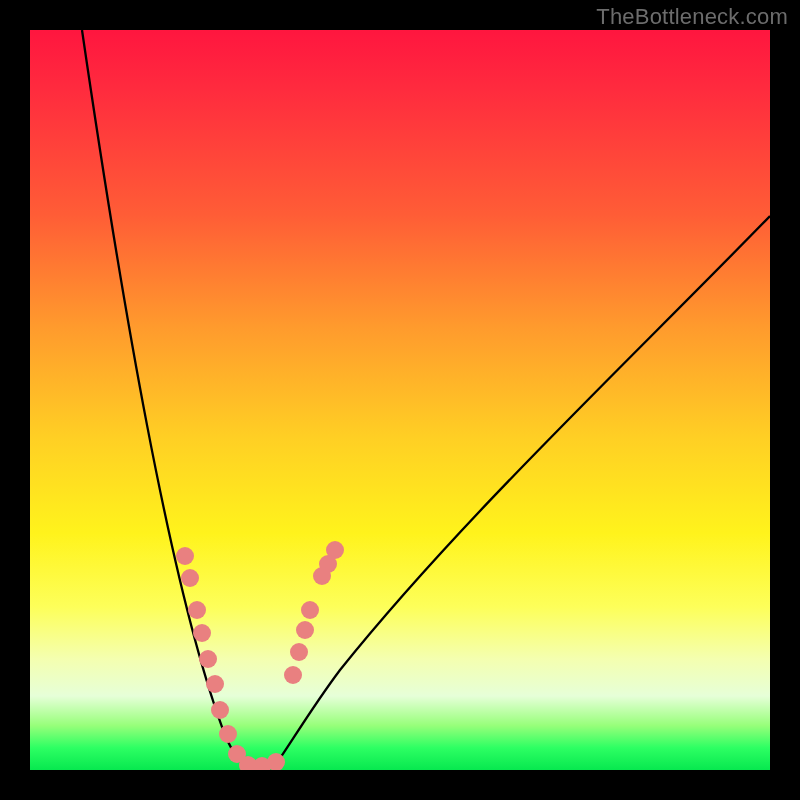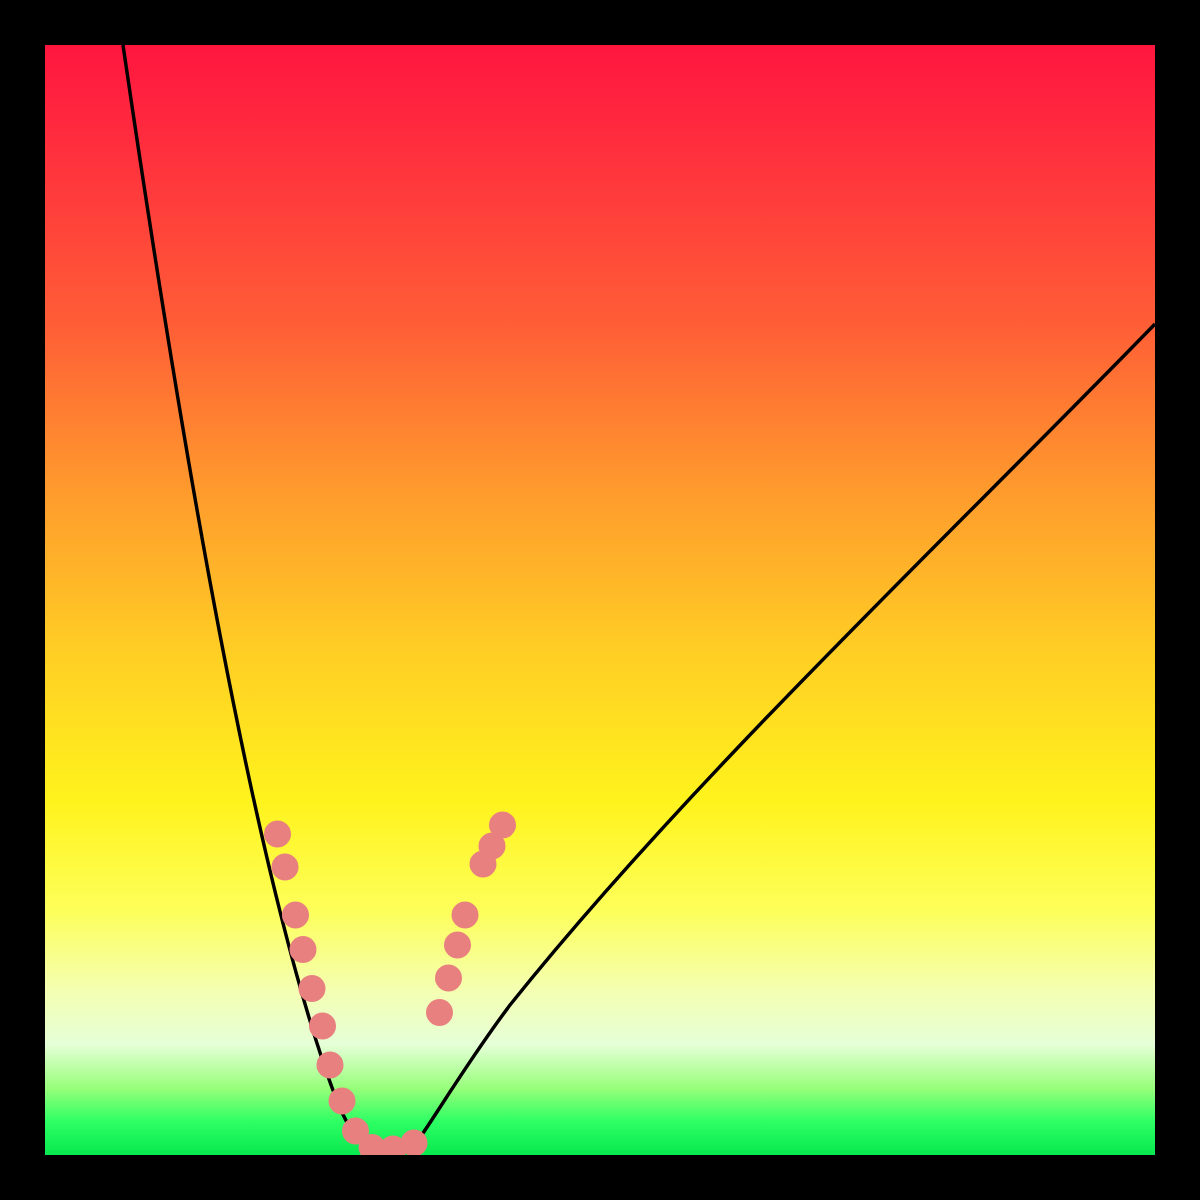--- a/index.html
+++ b/index.html
@@ -63,20 +63,21 @@
   }
   .dot {
     fill: #e98080;
     stroke: none;
   }
 </style>
 </head>
 <body>
 
 <div class="frame">
+  <div class="watermark">TheBottleneck.com</div>
 
   <div class="plot-area">
     <svg class="curves" viewBox="0 0 740 740">
 
       <path class="curve" d="M 52 0 C 90 260, 140 560, 195 705 C 205 728, 212 736, 222 737"></path>
 
       <path class="curve" d="M 740 186 C 600 330, 430 490, 310 640 C 280 680, 258 718, 244 737 L 222 737"></path>
 
       <circle class="dot" cx="155" cy="526" r="9"></circle>
       <circle class="dot" cx="160" cy="548" r="9"></circle>

